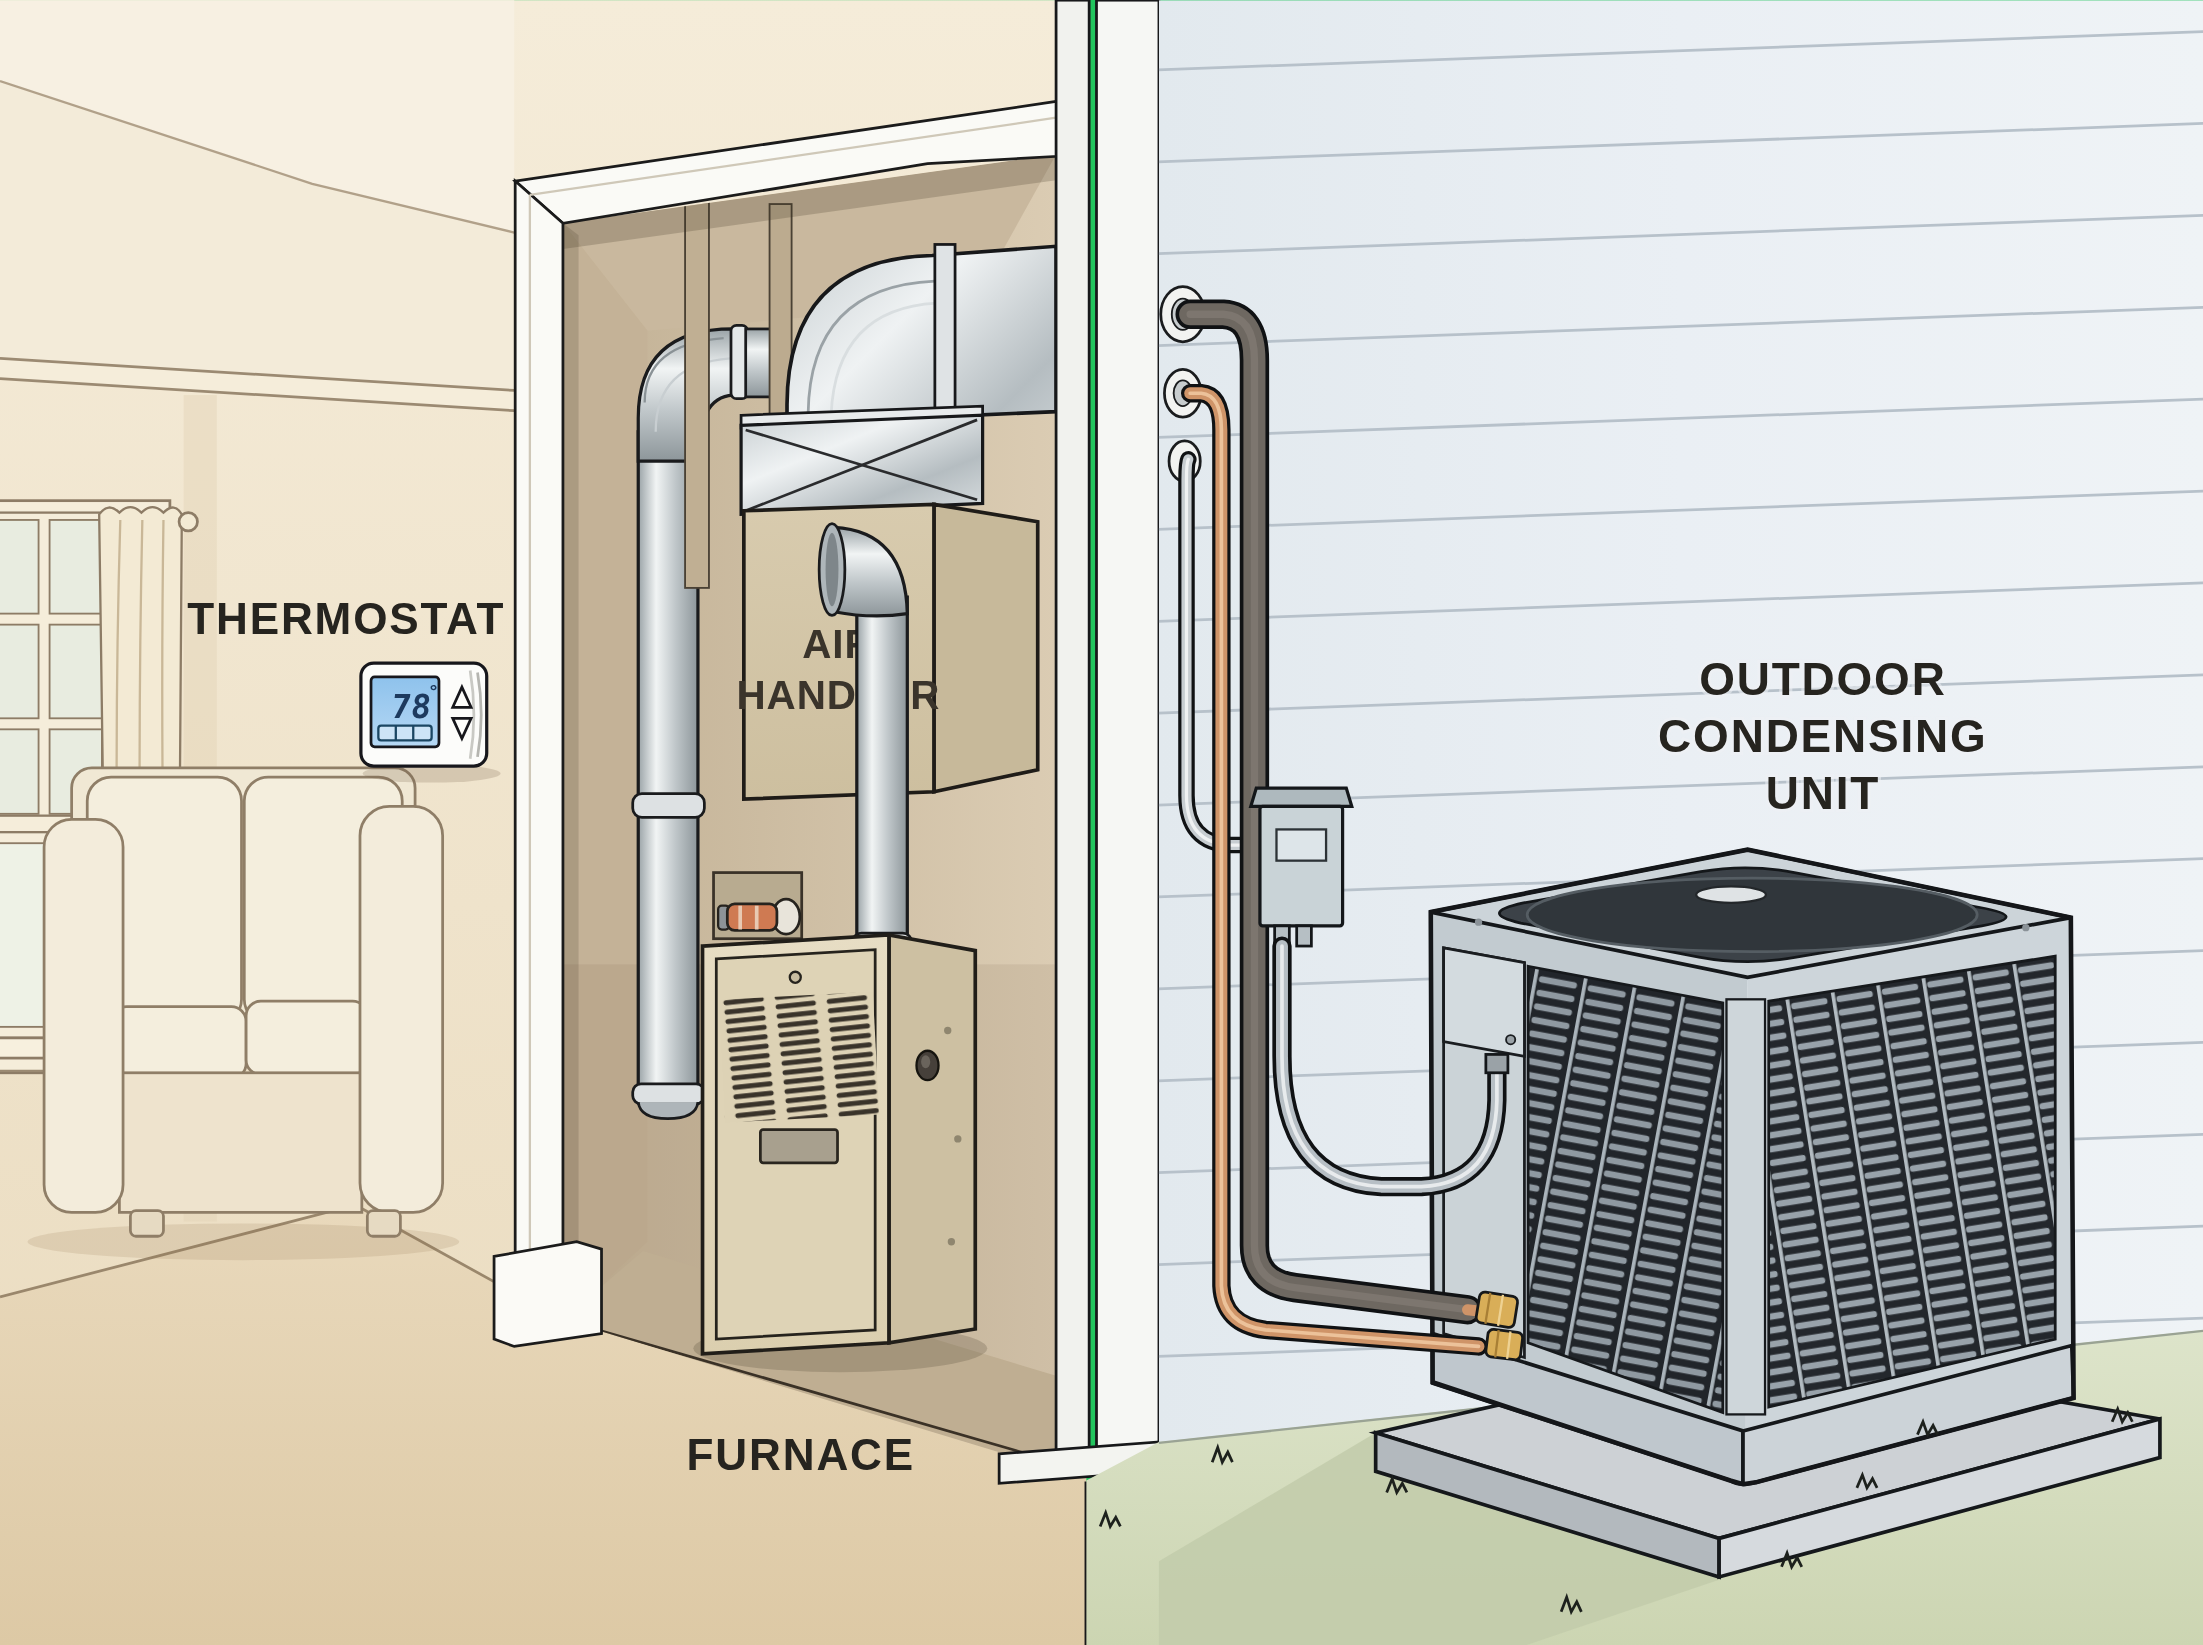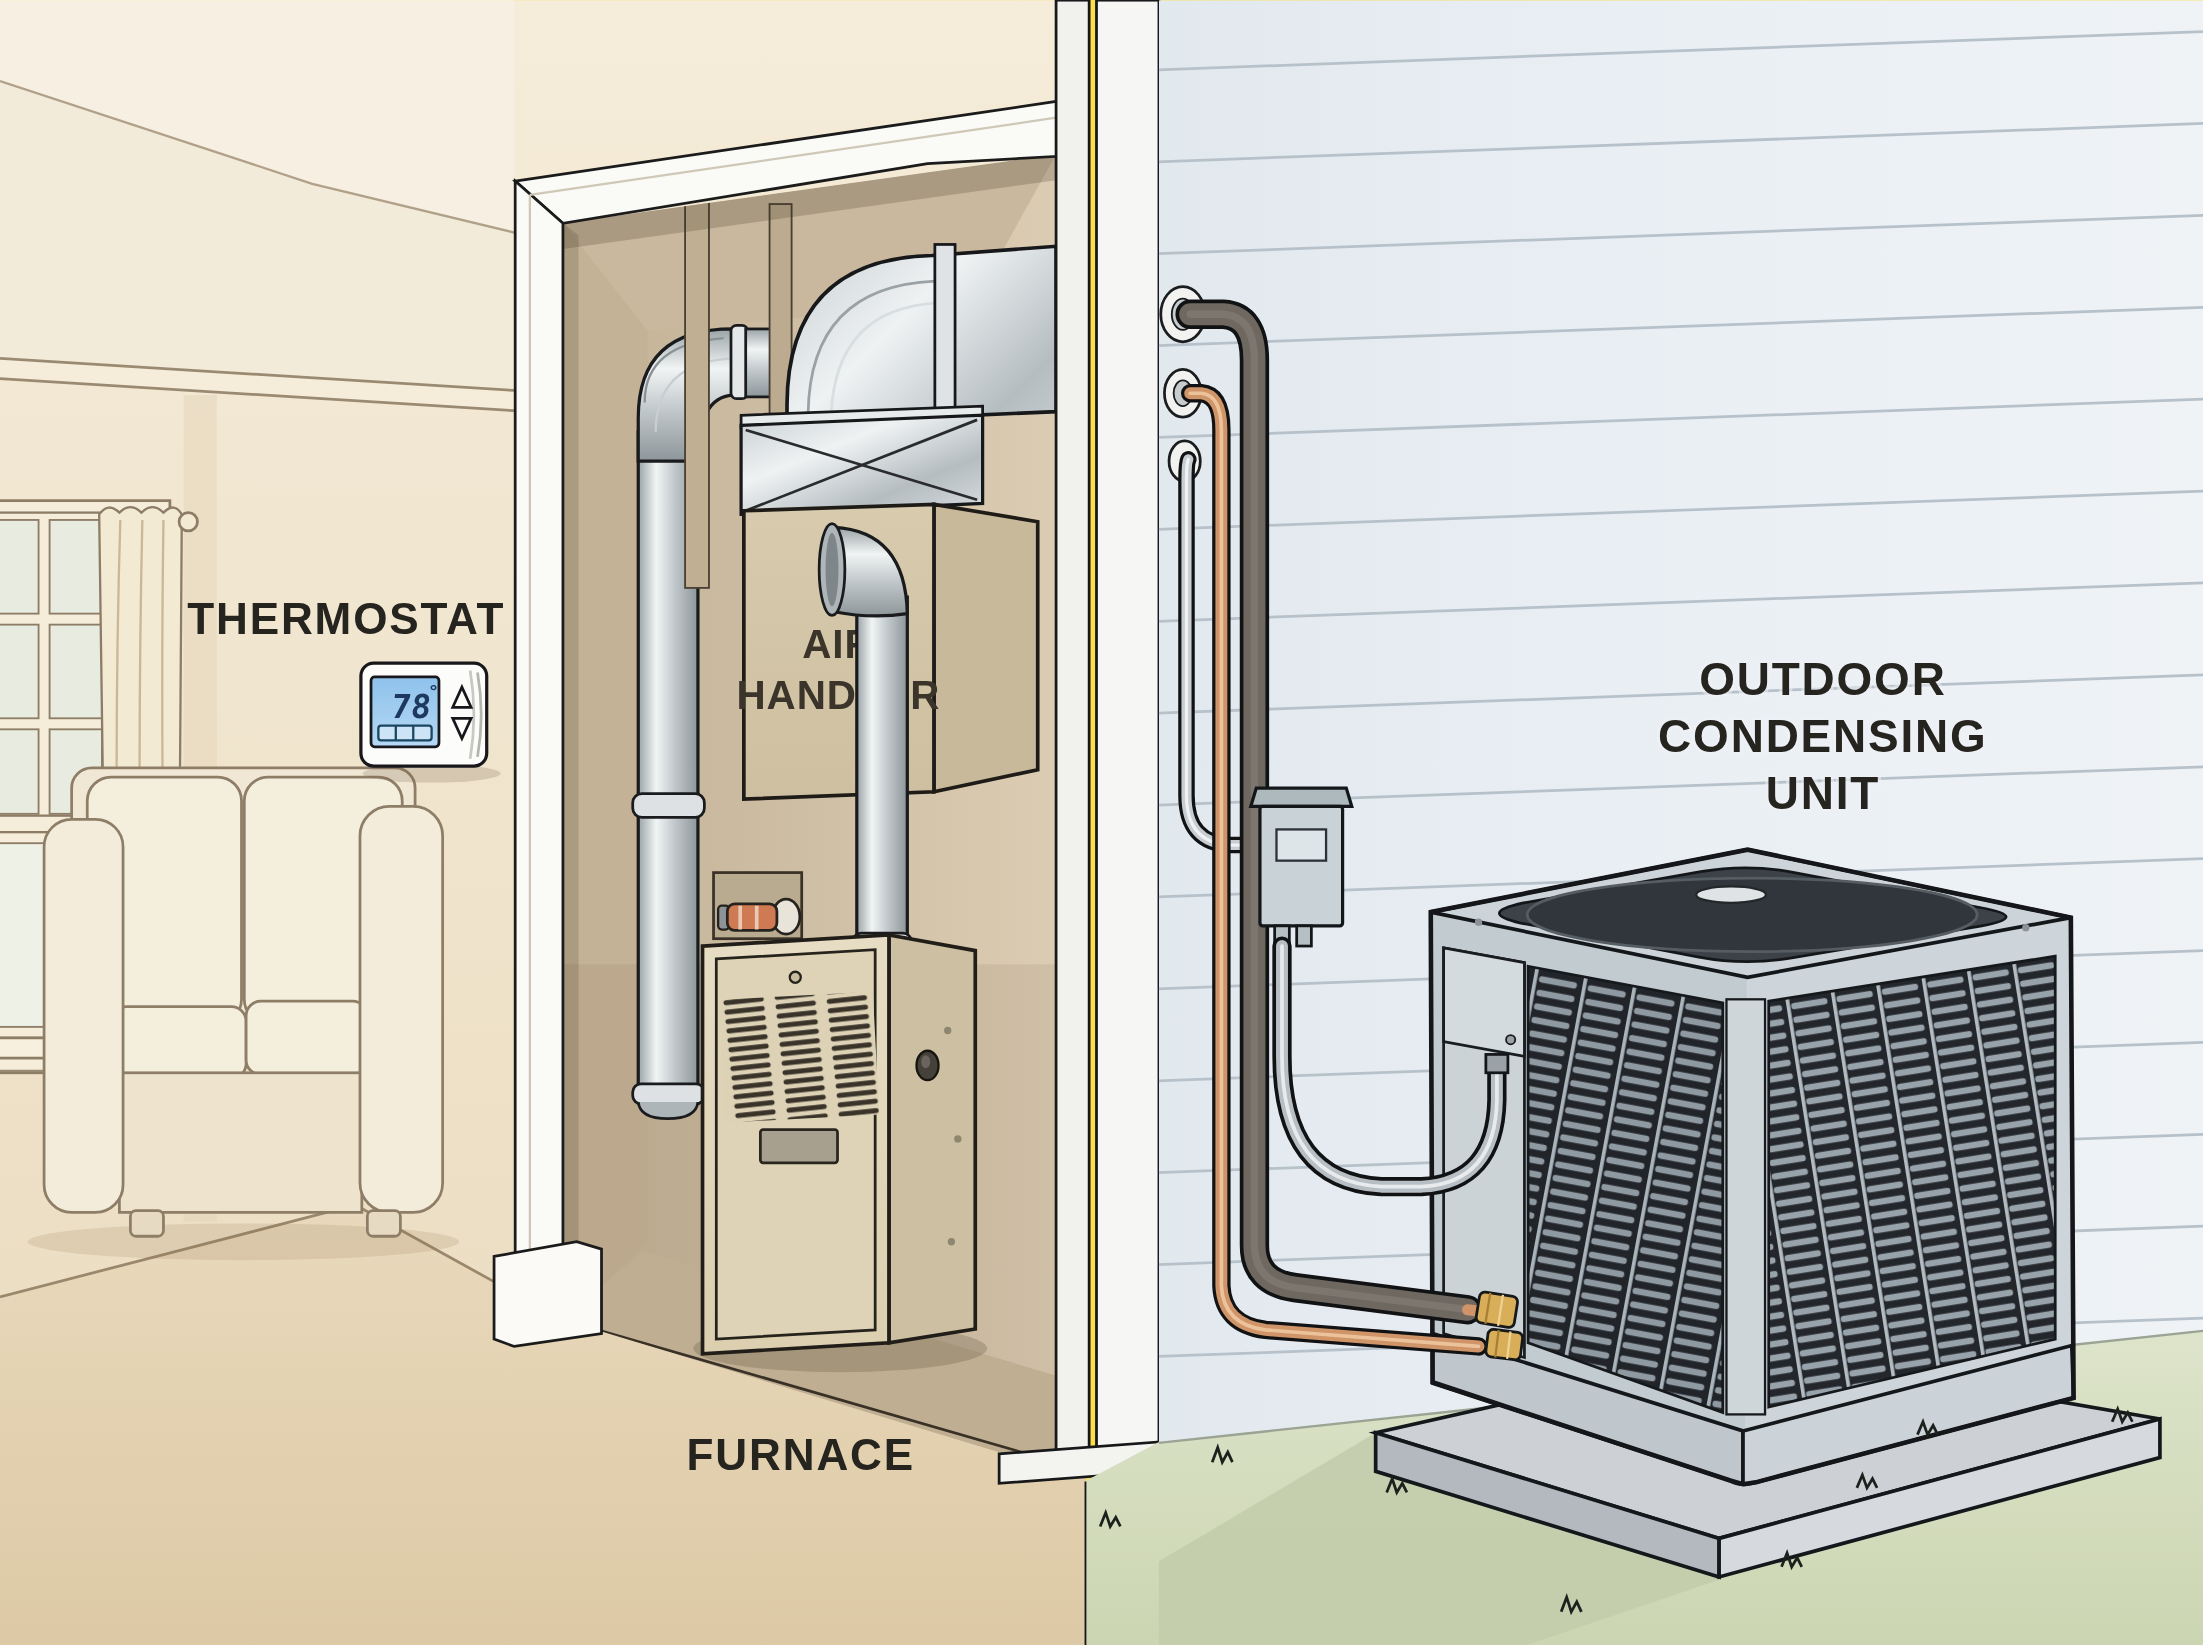--- a/index.html
+++ b/index.html
@@ -1,16 +1,16 @@
 <!DOCTYPE html>
 <html style="font-size:14.7px"><head>
 <meta charset="utf-8">
 <style>
   html,body{margin:0;padding:0;background:#ffffff;}
-  .stage{position:relative;width:2204px;height:1646px;overflow:hidden;background:#fde047;text-align:center;}
+  .stage{position:relative;width:2204px;height:1646px;overflow:hidden;background:#22c55e;text-align:center;}
   svg{display:block;}
   .lbl{font-family:"Liberation Sans",sans-serif;font-weight:bold;fill:#26241f;}
   .lbl-room{font-size:48px;letter-spacing:2px;}
   .lbl-ah{font-size:44px;letter-spacing:1px;fill:#3a342b;}
   .lbl-furn{font-size:48px;letter-spacing:2px;}
   .lbl-out{font-size:50px;letter-spacing:2px;paint-order:stroke;stroke:#eef1f4;stroke-width:7px;stroke-opacity:.55;}
   .lcd-digits{font-family:"DejaVu Sans Mono",monospace;font-weight:bold;font-size:36px;fill:#1d3a5e;}
   .lcd-degree{font-family:"DejaVu Sans Mono",monospace;font-weight:bold;font-size:20px;fill:#1d3a5e;}
 </style>
 </head>

